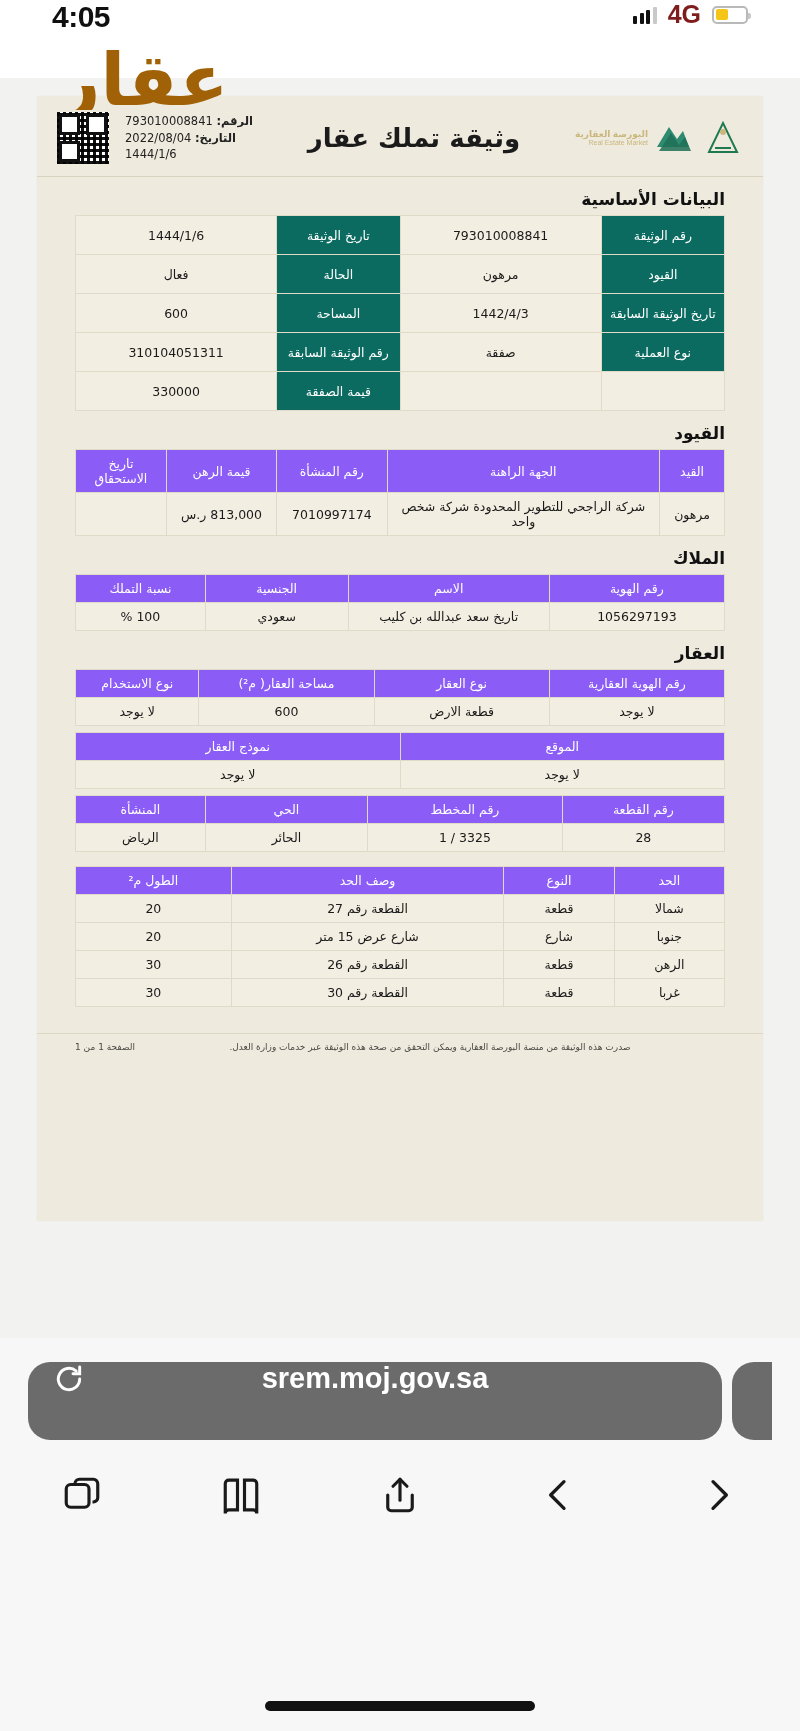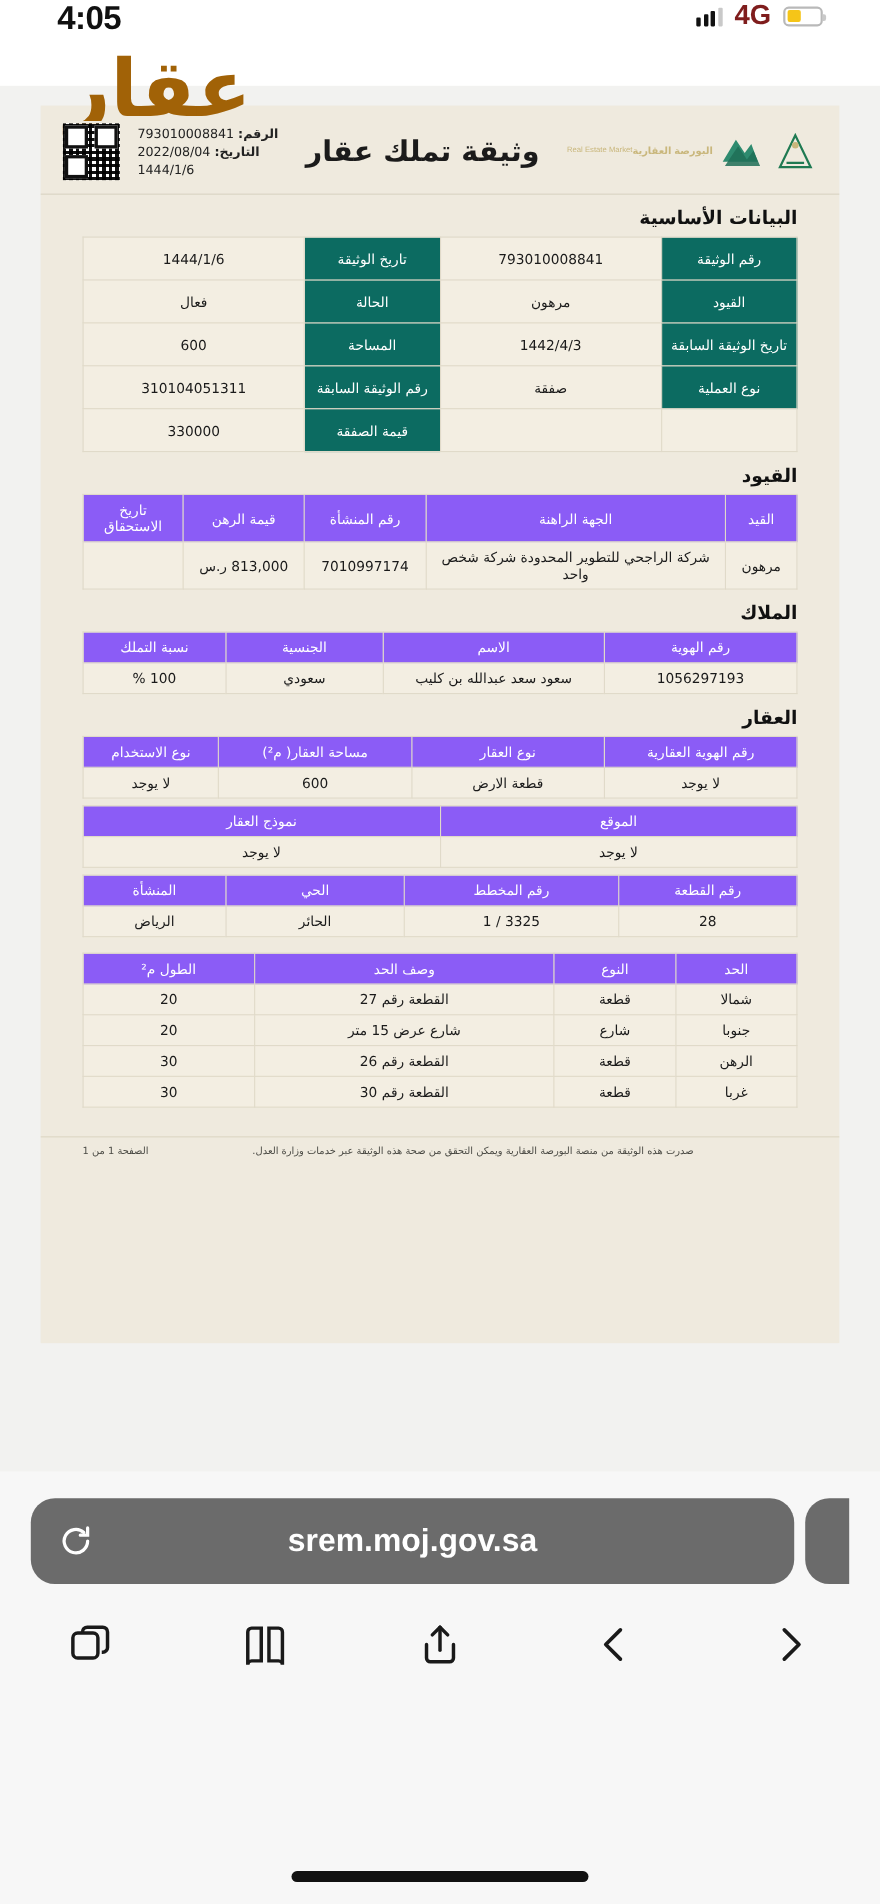--- a/index.html
+++ b/index.html
@@ -74,21 +74,21 @@
     border-bottom:1px solid #d9d3c2;
     gap:14px;
     direction:rtl;
   }
   .logos{display:flex;align-items:center;gap:8px;flex:0 0 auto;}
   .logo-green{
     width:44px;height:40px;position:relative;
   }
   .logo-srem{display:flex;align-items:center;gap:5px;}
   .srem-mark{width:40px;height:34px;}
-  .srem-text{display:flex;line-height:1.05;}
+  .srem-text{display:flex;flex-direction:column;line-height:1.05;}
   .srem-ar{font-size:9px;color:#c9b77c;font-weight:bold;}
   .srem-en{font-size:7px;color:#c9b77c;}
   .doc-title{
     flex:1;text-align:center;
     font-size:26px;font-weight:bold;color:#1b1b1b;
     font-family:"DejaVu Sans","Liberation Sans",sans-serif;
     letter-spacing:0px;
   }
   .doc-meta{
     flex:0 0 auto;text-align:left;direction:rtl;
@@ -179,21 +179,21 @@
   }
   .url-row{
     display:flex;align-items:center;
     padding:24px 28px 0 28px;
     gap:10px;
     box-sizing:border-box;
   }
   .url-bar{
     flex:1;height:78px;border-radius:22px;
     background:#6b6b6b;
-    display:flex;align-items:center;
+    display:flex;
     padding:0 24px;box-sizing:border-box;
     position:relative;
   }
   .reload-icon{
     width:34px;height:34px;flex:0 0 auto;
     display:flex;align-items:center;justify-content:center;
   }
   .url-text{
     flex:1;text-align:center;
     color:#ffffff;font-size:29px;font-weight:bold;
@@ -368,21 +368,21 @@
           <tr class="hdr-row">
             <th>رقم الهوية</th>
             <th>الاسم</th>
             <th>الجنسية</th>
             <th>نسبة التملك</th>
           </tr>
         </thead>
         <tbody>
           <tr>
             <td class="val-cell">1056297193</td>
-            <td class="val-cell">سعود سعد عبدالله بن كليب</td>
+            <td class="val-cell">تاريخ سعد عبدالله بن كليب</td>
             <td class="val-cell">سعودي</td>
             <td class="val-cell">100 %</td>
           </tr>
         </tbody>
       </table>
     </div>
 
     <div class="section">
       <div class="section-title">العقار</div>
 

